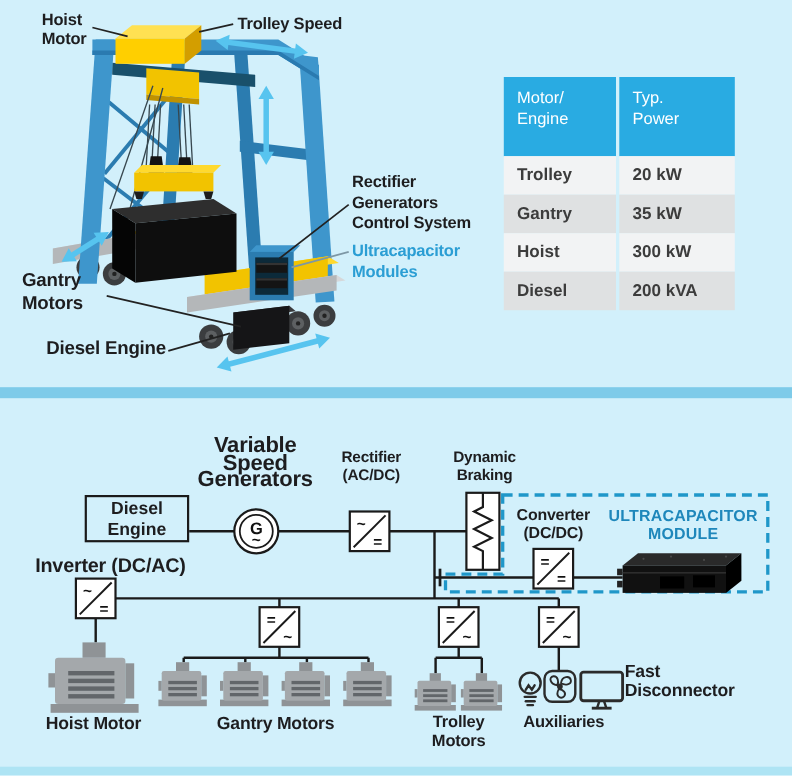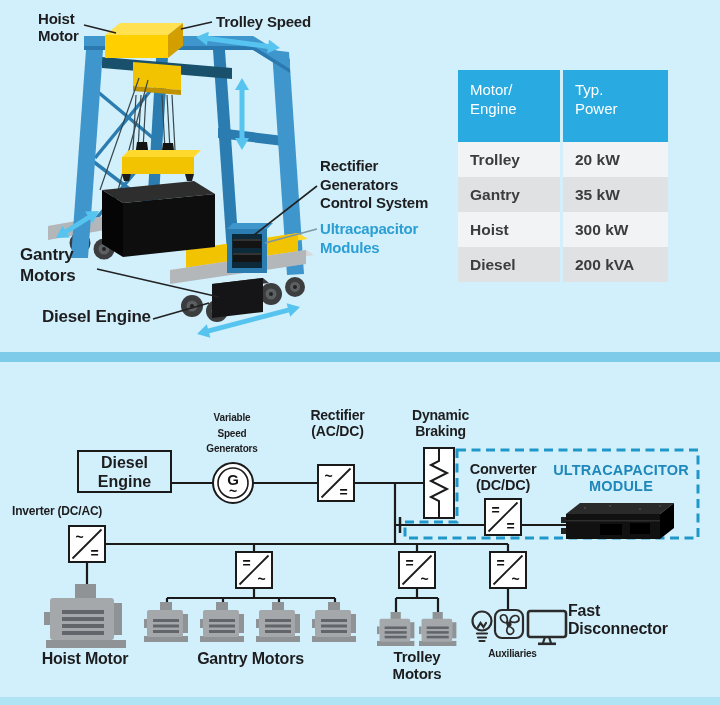--- a/index.html
+++ b/index.html
@@ -389,55 +389,55 @@
         <path d="M506.5,261 C500,260 498.5,253.5 503,252.8 C507,252.3 508.5,258 506.5,261 Z" fill="none" stroke="#2b2b2b" stroke-width="1.7"></path>
         <path d="M508,264.5 C504.5,270.5 509.5,274.5 512.8,271 C515.3,268.2 512,264.8 508,264.5 Z" fill="none" stroke="#2b2b2b" stroke-width="1.7"></path>
       </g>
       <g stroke="#2b2b2b" fill="none">
         <rect x="528" y="249" width="38" height="26" rx="2.5" stroke-width="2.6"></rect>
         <path d="M545,275 L543,281 M549,275 L551,281" stroke-width="2.2"></path>
         <line x1="538" y1="281.8" x2="556" y2="281.8" stroke-width="2.6"></line>
       </g>
     </svg>
 
-    <div class="lbl ctr" style="left:175px;top:48px;width:114px;font-size:10px;line-height:15.5px">
+    <div class="lbl ctr" style="left:175px;top:36px;width:114px;font-size:20px;line-height:15.5px">
       <div>Variable</div>
       <div>Speed</div>
       <div>Generators</div>
     </div>
     <div class="lbl ctr" style="left:290px;top:46px;width:95px;font-size:14px;line-height:15.5px">
       <div>Rectifier</div>
       <div>(AC/DC)</div>
     </div>
     <div class="lbl ctr" style="left:462px;top:99px;width:82px;font-size:14.5px;line-height:16px">
       <div>Converter</div>
       <div>(DC/DC)</div>
     </div>
     <div class="lbl ctr" style="left:393px;top:46px;width:95px;font-size:14px;line-height:15.5px">
       <div>Dynamic</div>
       <div>Braking</div>
     </div>
     <div class="lbl ctr dkblue" style="left:548px;top:100px;width:146px;font-size:14.5px;line-height:16px;letter-spacing:0.2px">
       <div>ULTRACAPACITOR</div>
       <div>MODULE</div>
     </div>
-    <div class="lbl" style="left:12px;top:142px;font-size:12px">Inverter (DC/AC)</div>
+    <div class="lbl" style="left:32px;top:142px;font-size:18px">Inverter (DC/AC)</div>
 
     <div class="dbox">
       <div>Diesel</div>
       <div>Engine</div>
     </div>
 
     <div class="lbl ctr" style="left:30px;top:288px;width:110px;font-size:16px">Hoist Motor</div>
     <div class="lbl ctr" style="left:178px;top:288px;width:145px;font-size:16px">Gantry Motors</div>
     <div class="lbl ctr" style="left:374px;top:286px;width:86px;font-size:15px;line-height:17px">
       <div>Trolley</div>
       <div>Motors</div>
     </div>
-    <div class="lbl ctr" style="left:460px;top:286px;width:105px;font-size:10px">Auxiliaries</div>
+    <div class="lbl ctr" style="left:460px;top:286px;width:105px;font-size:15px">Auxiliaries</div>
     <div class="lbl" style="left:568px;top:240px;font-size:16px;line-height:18px">
       <div>Fast</div>
       <div>Disconnector</div>
     </div>
   </div>
 
   <div class="strip"></div>
 </div>
 
 </body></html>

